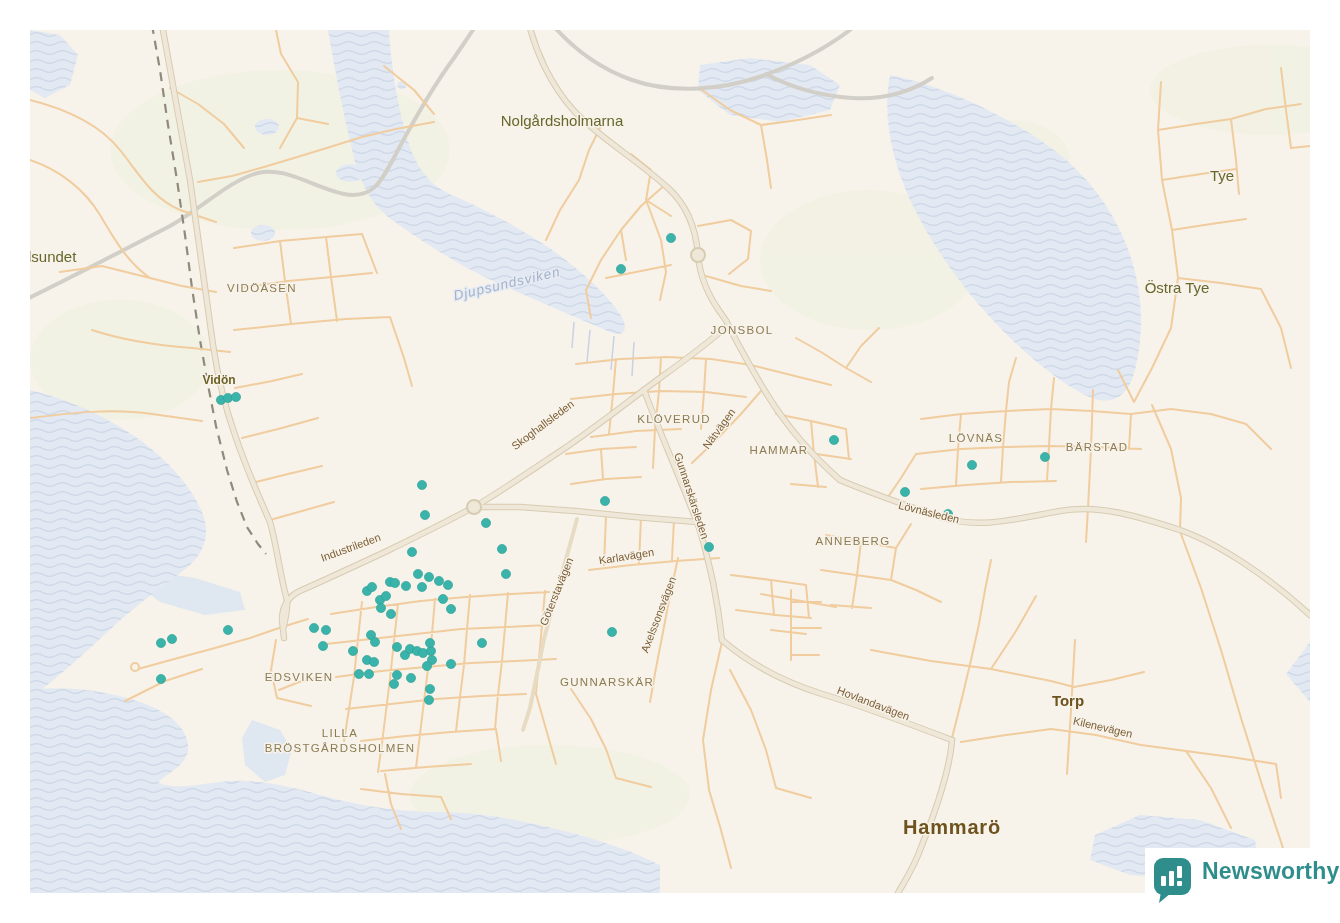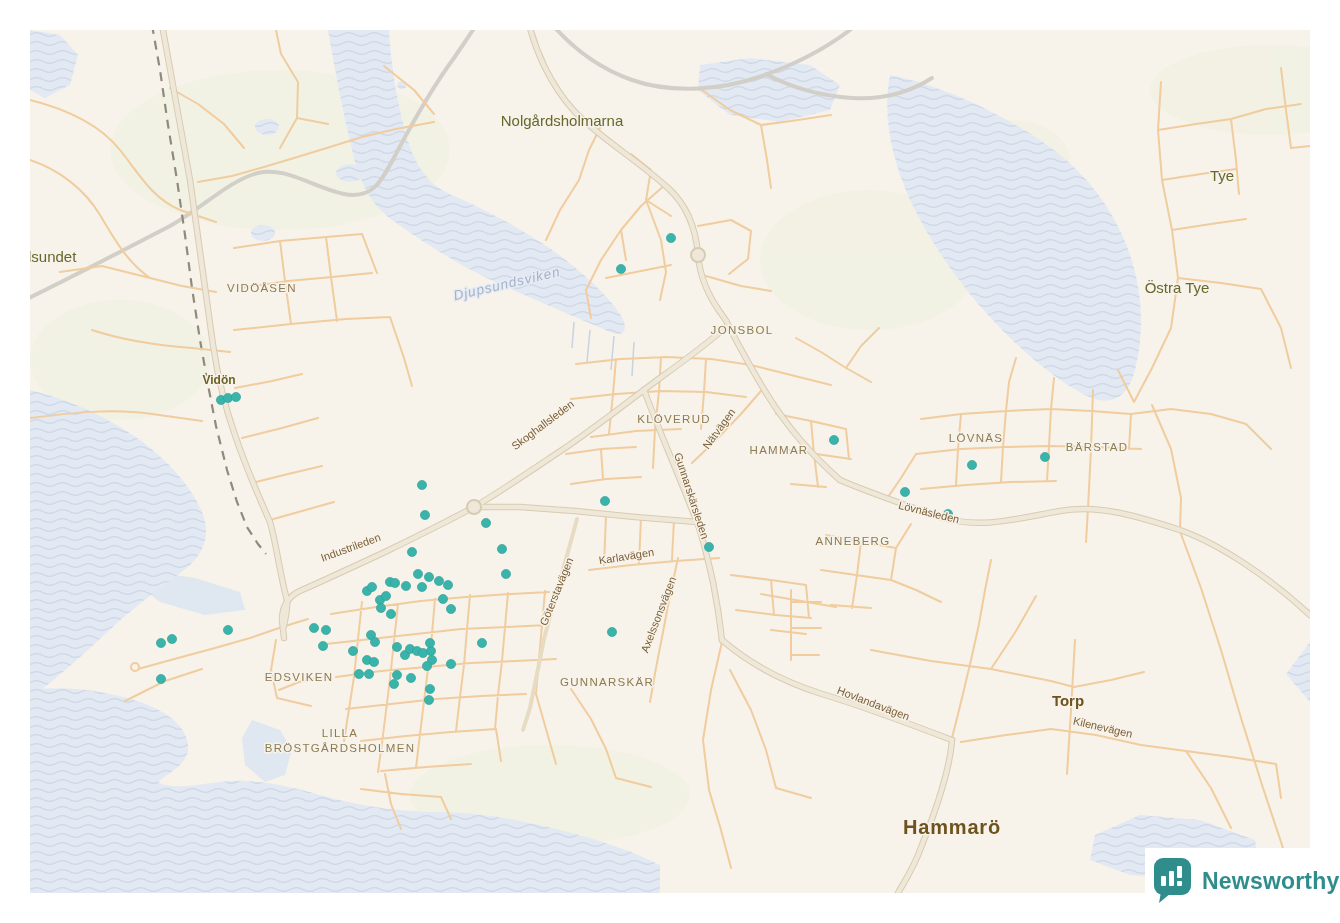--- a/index.html
+++ b/index.html
@@ -11,21 +11,21 @@
   .lbl{paint-order:stroke;stroke:#f7f3ea;stroke-width:3px;stroke-linejoin:round;}
   .lbl-town{font-size:15px;fill:#67672c;}
   .lbl-town-sm{font-size:12px;font-weight:bold;fill:#6d6226;}
   .lbl-district{font-size:11.5px;fill:#8d7b52;letter-spacing:1.3px;}
   .lbl-road{font-size:11px;fill:#7c5e35;}
   .lbl-water{font-size:13.5px;font-style:italic;fill:#a4b3ca;letter-spacing:1px;stroke:#e6ebf4;}
   .lbl-muni{font-size:20px;font-weight:600;fill:#6e531f;letter-spacing:0.8px;}
   .lbl-muni-sm{font-size:15px;font-weight:600;fill:#6e531f;}
   
   .logo-panel{position:absolute;left:1145px;top:848px;width:195px;height:75px;background:#ffffff;}
-  .logo-row{display:flex;align-items:center;gap:9px;padding:10px 0 0 8px;}
+  .logo-row{display:flex;align-items:flex-start;gap:9px;padding:10px 0 0 8px;}
   .logo-word{font-size:23px;font-weight:600;color:#2f8e8b;letter-spacing:0.2px;}
 </style>
 </head>
 <body>
 
 <div class="page">
   <div class="map-frame">
     <svg width="1280" height="863" viewBox="0 0 1280 863" xmlns="http://www.w3.org/2000/svg">
       <defs>
         <pattern id="waves" width="26" height="9" patternUnits="userSpaceOnUse">

